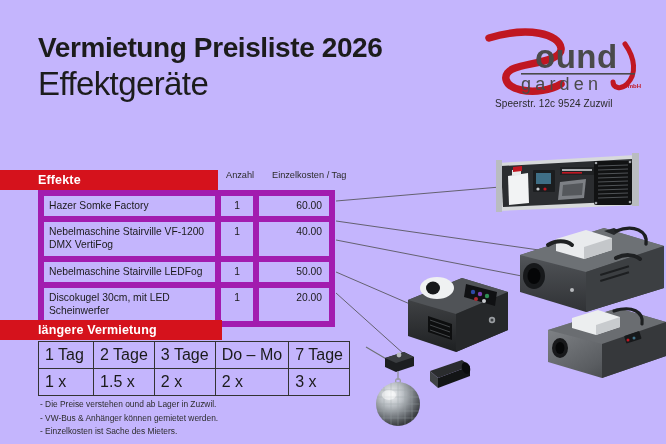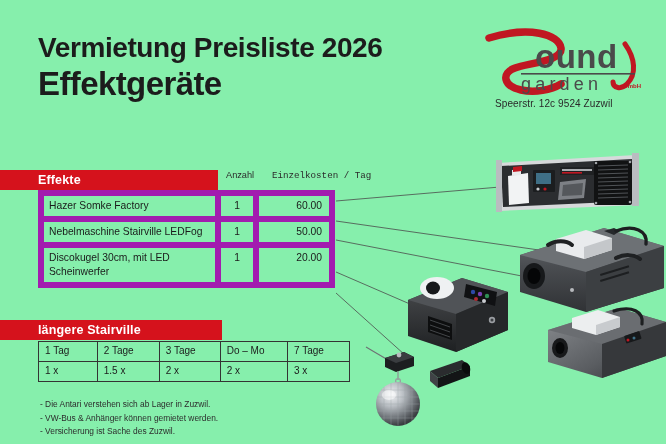--- a/index.html
+++ b/index.html
@@ -5,31 +5,31 @@
   * { box-sizing: border-box; margin: 0; padding: 0; }
   html, body {
     width: 666px; height: 444px;
     background: #ffffff;
     font-family: "Liberation Sans", sans-serif;
     overflow: hidden;
   }
   #page {
     position: relative;
     width: 666px; height: 444px;
-    background: #86efac;
+    background: #c4b5fd;
   }
 
   
   .title-block { position: absolute; left: 38px; top: 33px; }
   .title-line1 {
     font-size: 28px; font-weight: 600; color: #1c1c1c;
     letter-spacing: -0.4px; line-height: 1.05; white-space: nowrap;
   }
   .title-line2 {
-    font-size: 33px; font-weight: 700; color: #1c1c1c;
+    font-size: 33px; font-weight: 400; color: #1c1c1c;
     letter-spacing: -0.6px; line-height: 1.12; margin-top: 4px; white-space: nowrap;
   }
 
   
   .logo { position: absolute; left: 477px; top: 28px; width: 180px; height: 86px; }
   .logo svg { display: block; }
   .logo-addr {
     position: absolute; left: 18px; top: 70px;
     font-size: 10px; color: #2a2a2a; letter-spacing: 0.1px; white-space: nowrap;
   }
@@ -56,25 +56,25 @@
   }
   .tbl-main td.c-name  { width: 181px; }
   .tbl-main td.c-qty   { width: 39px; text-align: center; }
   .tbl-main td.c-price { width: 77px; text-align: right; padding-right: 7px; }
 
   .col-headers {
     position: absolute; top: 170px; font-size: 9.2px; color: #2b2b2b;
     white-space: nowrap;
   }
   .col-headers.h-anzahl { left: 226px; }
-  .col-headers.h-kosten { left: 272px; font-family: Liberation Mono, monospace; }
+  .col-headers.h-kosten { left: 272px; }
 
   .tbl-dauer {
     position: absolute; left: 38px; top: 341px; width: 312px;
-    font-size: 10px; color: #1a1a1a;
+    font-size: 16px; color: #1a1a1a;
   }
   .tbl-dauer td {
     border: 1px solid #333; padding: 3px 6px 4px 6px; height: 17px;
     line-height: 1.2; white-space: nowrap;
   }
   .tbl-dauer td.w1 { width: 55px; }
   .tbl-dauer td.w2 { width: 58px; }
   .tbl-dauer td.w3 { width: 57px; }
   .tbl-dauer td.w4 { width: 63px; }
   .tbl-dauer td.w5 { width: 58px; }
@@ -124,34 +124,39 @@
   <div class="col-headers h-kosten">Einzelkosten / Tag</div>
 
   <table class="tbl-main">
     <tbody>
       <tr>
         <td class="c-name">Hazer Somke Factory</td>
         <td class="c-qty">1</td>
         <td class="c-price">60.00</td>
       </tr>
       <tr>
+        <td class="c-name">Nebelmaschine Stairville VF-1200 DMX VertiFog</td>
+        <td class="c-qty">1</td>
+        <td class="c-price">40.00</td>
+      </tr>
+      <tr>
         <td class="c-name">Nebelmaschine Stairville LEDFog</td>
         <td class="c-qty">1</td>
         <td class="c-price">50.00</td>
       </tr>
       <tr>
         <td class="c-name">Discokugel 30cm, mit LED Scheinwerfer</td>
         <td class="c-qty">1</td>
         <td class="c-price">20.00</td>
       </tr>
     </tbody>
   </table>
 
   <div class="redbar" style="top:320px; width:222px;">
-    <span class="lbl">längere Stairville</span>
+    <span class="lbl">längere Vermietung</span>
   </div>
 
   <table class="tbl-dauer">
     <tbody>
       <tr>
         <td class="w1">1 Tag</td>
         <td class="w2">2 Tage</td>
         <td class="w3">3 Tage</td>
         <td class="w4">Do – Mo</td>
         <td class="w5">7 Tage</td>
@@ -160,23 +165,23 @@
         <td class="w1">1 x</td>
         <td class="w2">1.5 x</td>
         <td class="w3">2 x</td>
         <td class="w4">2 x</td>
         <td class="w5">3 x</td>
       </tr>
     </tbody>
   </table>
 
   <div class="notes">
-    <div>- Die Antari verstehen sich ab Lager in Zuzwil.</div>
+    <div>- Die Preise verstehen ound ab Lager in Zuzwil.</div>
     <div>- VW-Bus &amp; Anhänger können gemietet werden.</div>
-    <div>- Versicherung ist Sache des Zuzwil.</div>
+    <div>- Einzelkosten ist Sache des Mieters.</div>
   </div>
 
   <svg class="art" viewBox="0 0 666 444">
     <defs>
       <linearGradient id="metalA" x1="0" y1="0" x2="0" y2="1">
         <stop offset="0%" stop-color="#6e7175"></stop>
         <stop offset="45%" stop-color="#4a4d51"></stop>
         <stop offset="100%" stop-color="#303235"></stop>
       </linearGradient>
       <linearGradient id="metalB" x1="0" y1="0" x2="1" y2="1">

